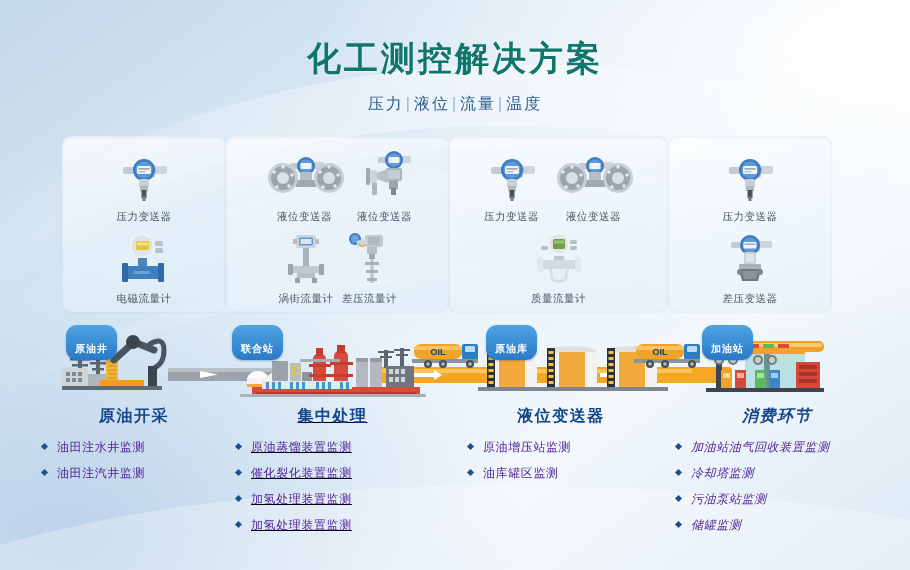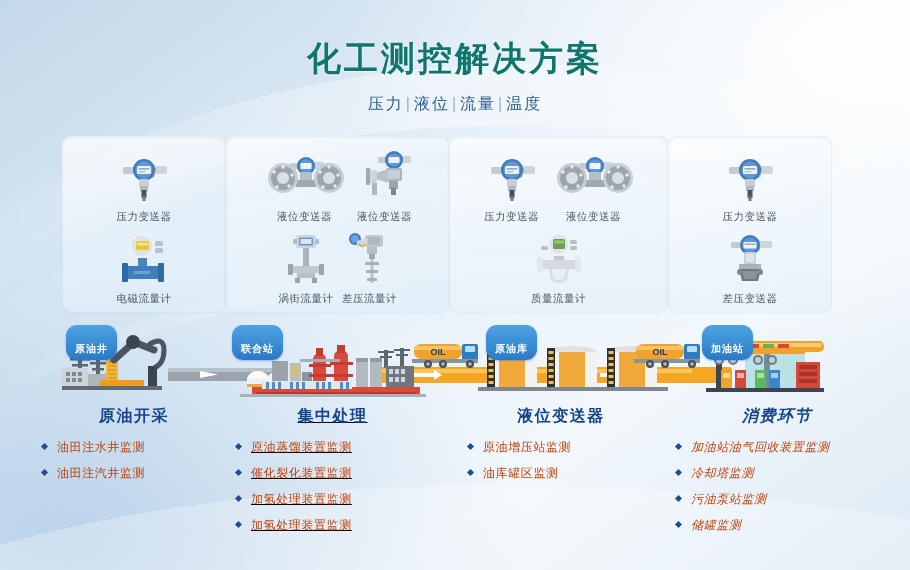--- a/index.html
+++ b/index.html
@@ -48,21 +48,21 @@
 
   
   .stages { position:absolute; left:0; top:406px; width:860px; height:135px; z-index:5; }
   .stage { position:absolute; top:0; }
   .stage h3 {
     font-size:16px; font-weight:bold; color:#14448a; letter-spacing:1.5px;
     text-align:center; margin-bottom:12px; white-space:nowrap;
   }
   .stage ul { list-style:none; }
   .stage li {
-    font-size:12px; color:#c2410c; letter-spacing:.6px; margin-bottom:9px;
+    font-size:12px; color:#4c1d95; letter-spacing:.6px; margin-bottom:9px;
     position:relative; padding-left:15px; white-space:nowrap;
   }
   .stage li .dot {
     position:absolute; left:0; top:5px; width:5px; height:5px;
     background:#1d4e8f; transform:rotate(45deg);
   }
   .s1 { left:42px;  width:190px; } .s1 h3 { margin-left:-6px; }
   .s2 { left:236px; width:215px;text-decoration:underline; } .s2 h3 { margin-left:-22px; }
   .s3 { left:468px; width:200px; } .s3 h3 { margin-left:-14px; }
   .s4 { left:676px; width:220px;font-style:italic; } .s4 h3 { margin-left:-18px; }

